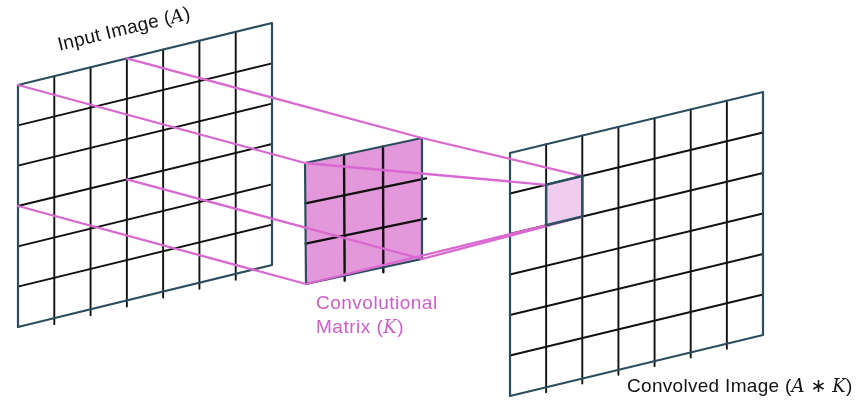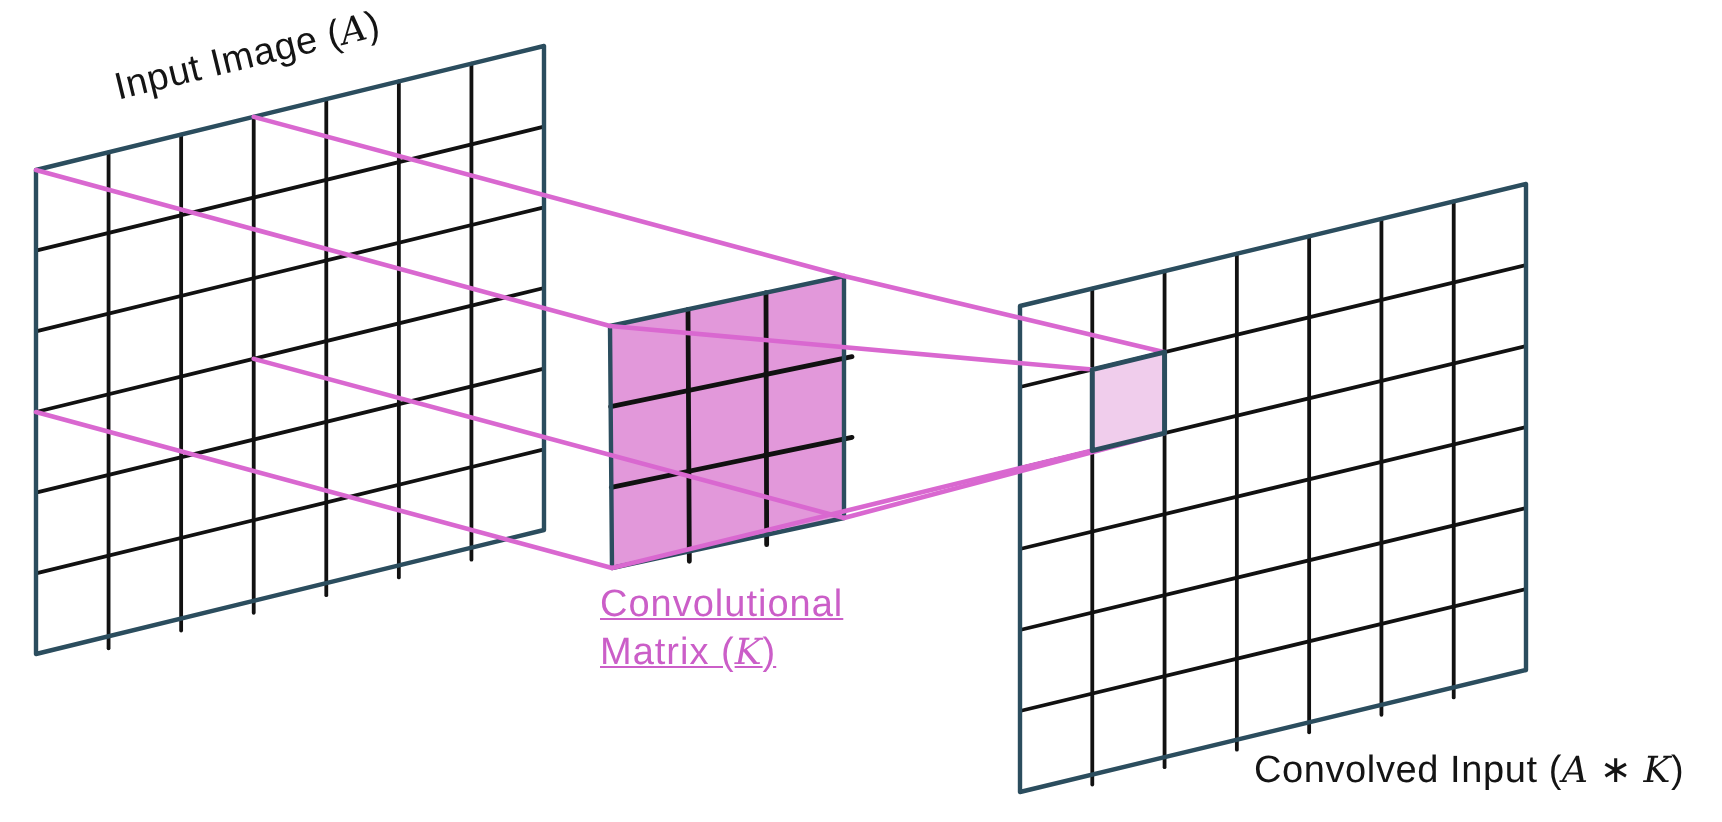--- a/index.html
+++ b/index.html
@@ -25,25 +25,24 @@
     font-style: italic;
     font-size: 18px;
   }
   .input-label {
     left: 58px;
     top: 33px;
     transform: rotate(-13.7deg);
     transform-origin: 0 50%;
   }
   .kernel-label {
-    left: 300px;
+    left: 316px;
     top: 291px;
     color: #cb5ec8;
     letter-spacing: 0.5px;
-    text-decoration: underline;
   }
   .output-label {
     left: 627px;
     top: 374px;
   }
 </style>
 </head>
 <body>
 
 <div class="canvas">
@@ -98,15 +97,15 @@
       <polygon points="546.1428571428571,184.78571428571428 582.2857142857142,176.07142857142858 582.2857142857142,216.57142857142856 546.1428571428571,225.28571428571428" fill="#f0cdec" stroke="#2b4d5e" stroke-width="2.5" stroke-linejoin="round"></polygon>
     </svg>
 
   <div class="label input-label"><span>Input Image (</span><span class="math">A</span><span>)</span></div>
 
   <div class="label kernel-label">
     <div>Convolutional</div>
     <div><span>Matrix (</span><span class="math">K</span><span>)</span></div>
   </div>
 
-  <div class="label output-label"><span>Convolved Input (</span><span class="math">A</span><span> ∗ </span><span class="math">K</span><span>)</span></div>
+  <div class="label output-label"><span>Convolved Image (</span><span class="math">A</span><span> ∗ </span><span class="math">K</span><span>)</span></div>
 
 </div>
 
 </body></html>

